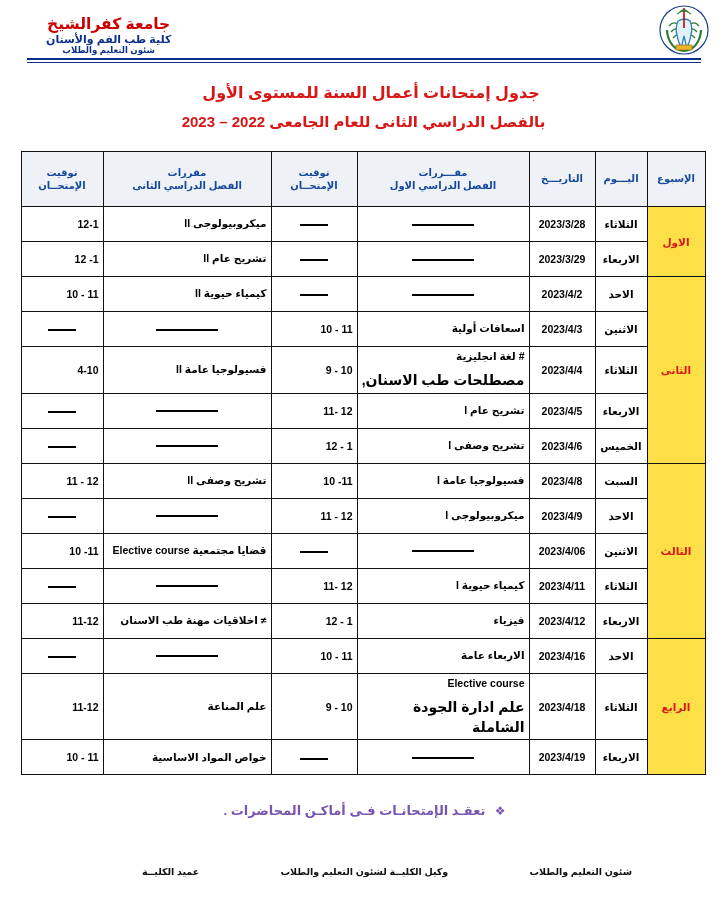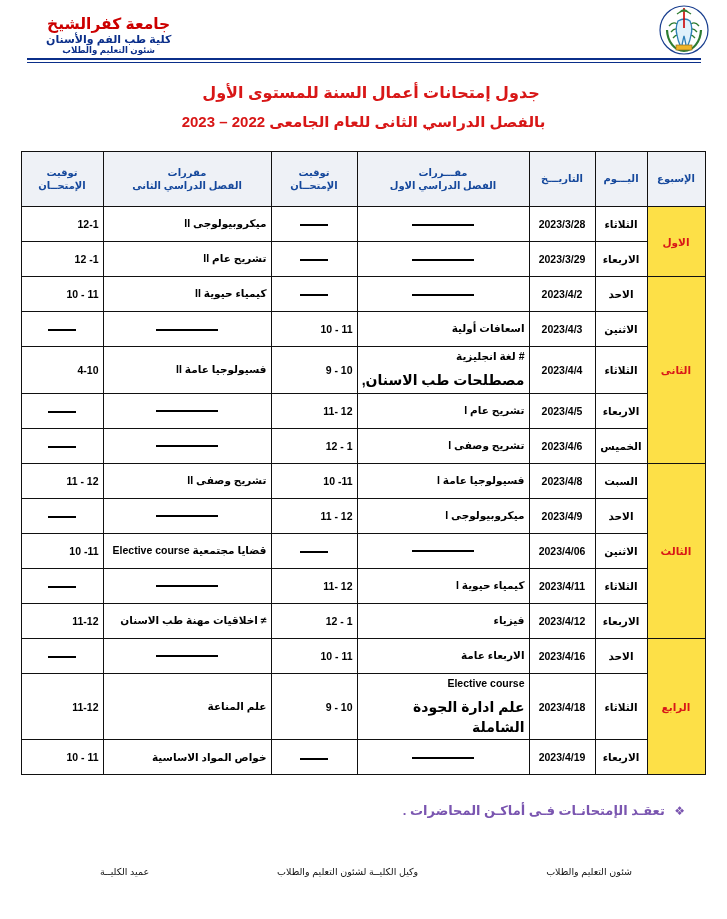--- a/index.html
+++ b/index.html
@@ -163,21 +163,21 @@
     width: 28px;
     height: 0;
     border-top: 2px solid #000;
     vertical-align: middle;
   }
   .lat { direction: ltr; unicode-bidi: isolate; }
 
   
   .note-row {
     margin: 26px 42px 0 0;
-    text-align: right;
+    text-align: center;
     direction: rtl;
     padding-left: 44px;
   }
   .note-text {
     color: #7a55b0;
     font-weight: bold;
     font-size: 13px;
     letter-spacing: 0.4px;
   }
   .note-bullet {
@@ -193,23 +193,24 @@
     left: 0;
     right: 0;
     display: flex;
     justify-content: space-between;
     padding: 0 95px 0 100px;
     box-sizing: border-box;
     direction: rtl;
   }
   .sig {
     font-size: 9.5px;
-    font-weight: normal;
+    font-weight: bold;
     color: #111;
     white-space: nowrap;
+    margin-left: 42px;
   }
 </style>
 </head>
 <body>
 
 <div class="page-header">
   <div class="logo-wrap">
     <svg width="58" height="52" viewBox="0 0 58 52" xmlns="http://www.w3.org/2000/svg">
       <circle cx="29" cy="26" r="24" fill="#ffffff" stroke="#1a3f8f" stroke-width="1.2"></circle>
       <path d="M12 26 A17 22 0 0 0 29 47 A17 22 0 0 0 46 26" fill="none" stroke="#2e7d32" stroke-width="2.2"></path>

